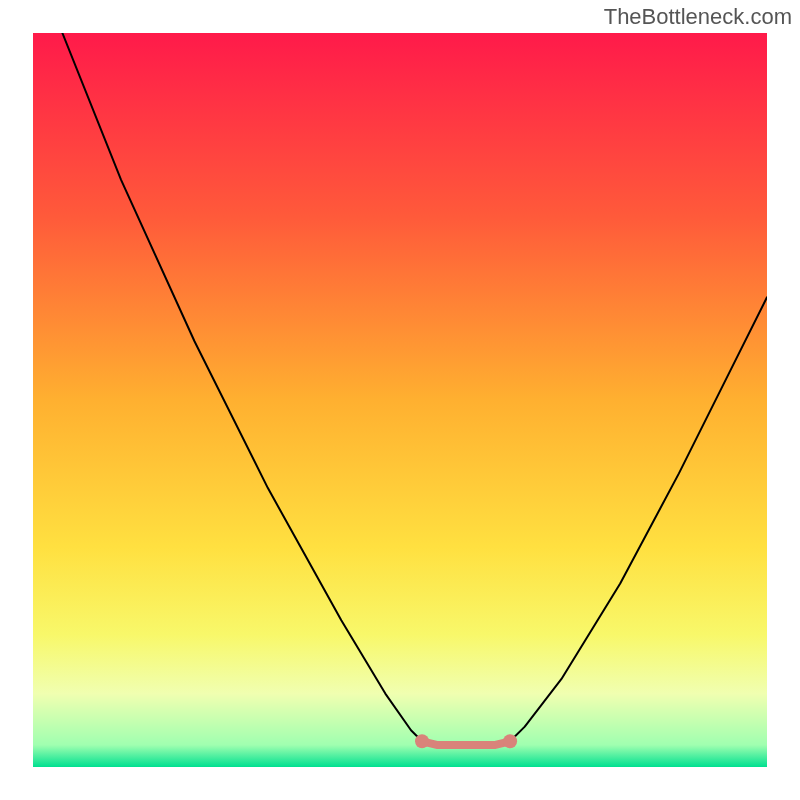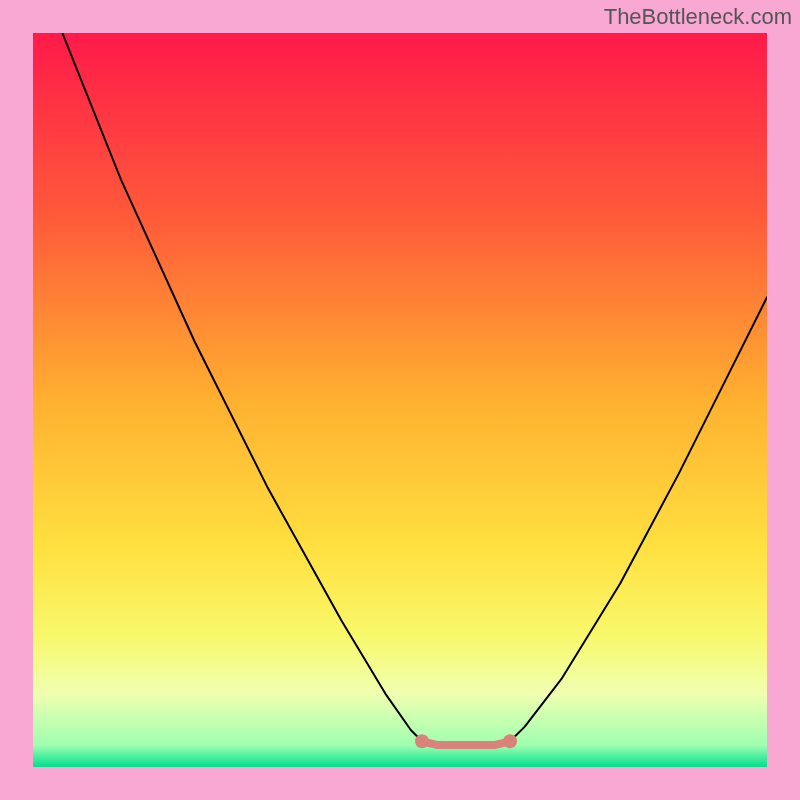--- a/index.html
+++ b/index.html
@@ -8,21 +8,21 @@
     background: #000;
     width: 800px;
     height: 800px;
     overflow: hidden;
     font-family: Arial, sans-serif;
   }
   .frame {
     position: relative;
     width: 800px;
     height: 800px;
-    background: #f9a8d4;
+    background: #ffffff;
   }
   .watermark {
     position: absolute;
     top: 4px;
     right: 8px;
     color: #555;
     font-size: 22px;
     font-weight: 500;
     z-index: 10;
   }

